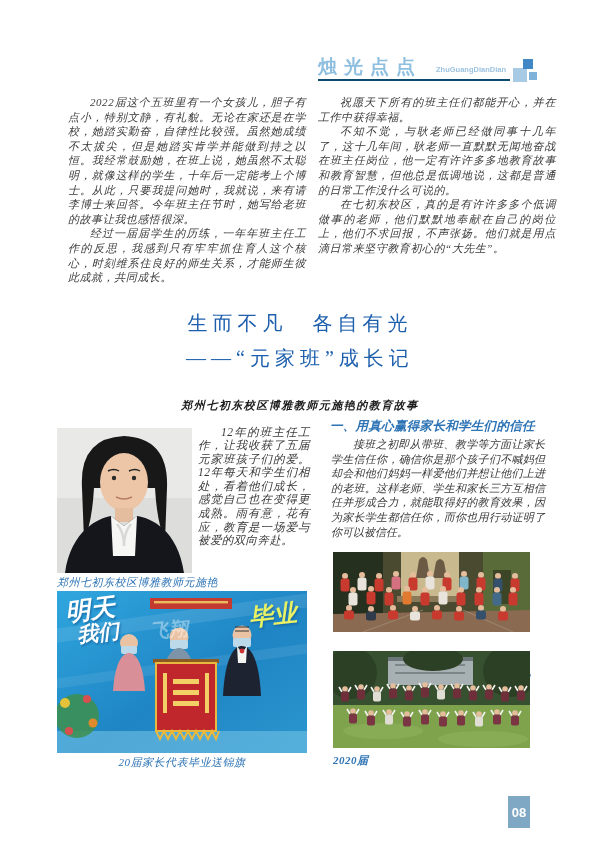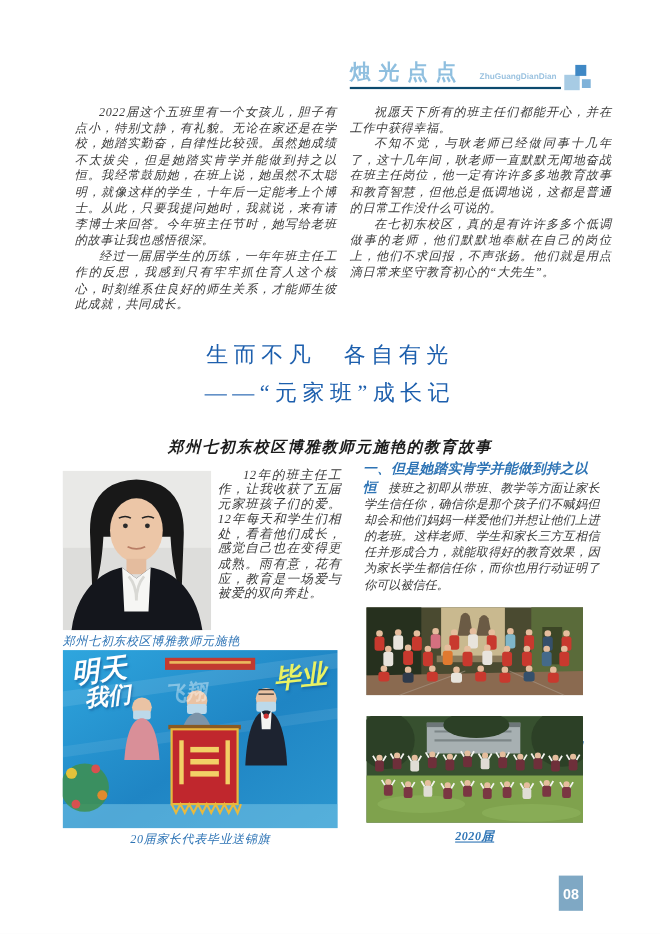--- a/index.html
+++ b/index.html
@@ -20,21 +20,21 @@
   
   .intro{position:absolute;top:95px;left:68px;width:488px;display:flex;gap:12px;}
   .col{flex:1;}
   .intro p{margin:0;text-indent:2em;font-size:11px;line-height:14.6px;letter-spacing:0.55px;
            text-align:justify;color:#3a3a3a;font-style:italic;}
   
   .ftitle{position:absolute;top:306px;left:0;width:600px;text-align:center;color:#1d5fad;
           font-weight:normal;font-size:20px;letter-spacing:5px;line-height:34px;}
   .ftitle2{top:341px;}
   .fsub{position:absolute;top:398px;left:0;width:600px;text-align:center;color:#1c1c1c;
-        font-weight:bold;font-size:14px;letter-spacing:1.5px;font-style:italic;}
+        font-weight:bold;font-size:11px;letter-spacing:1.5px;font-style:italic;}
   
   .lead{position:absolute;top:414px;left:198px;width:112px;font-size:11.5px;line-height:13.6px;
         text-align:justify;text-indent:2em;color:#3a3a3a;font-style:italic;letter-spacing:0.4px;}
   .portrait{position:absolute;top:428px;left:57px;width:135px;height:145px;display:block;}
   .cap{color:#2e74b5;font-size:11px;font-style:italic;letter-spacing:0.5px;}
   .cap-portrait{position:absolute;top:575px;left:57px;}
   .grad{position:absolute;top:591px;left:57px;width:250px;height:162px;display:block;}
   .grad-wrap{position:absolute;top:591px;left:57px;width:250px;height:162px;}
   .ol-txt{position:absolute;font-weight:bold;font-style:italic;white-space:nowrap;
           font-family:"Liberation Sans",sans-serif;}
@@ -46,21 +46,21 @@
   .ol-4{left:192px;top:8px;font-size:24px;color:#e9f263;transform:rotate(-6deg);
         text-shadow:1px 2px 2px rgba(20,80,140,.5);}
   .cap-grad{position:absolute;top:755px;left:57px;width:250px;text-align:center;}
   .sec-h{position:absolute;top:418px;left:330px;width:216px;color:#2e74b5;font-weight:bold;
          font-size:12.5px;font-style:italic;letter-spacing:0.3px;}
   .sec-p{position:absolute;top:437px;left:331px;width:214px;margin:0;text-indent:2em;
          font-size:11px;line-height:14.6px;text-align:justify;color:#3a3a3a;font-style:italic;}
   .ph2017{position:absolute;top:552px;left:333px;width:197px;height:80px;display:block;}
   .cap-2017{position:absolute;top:672px;left:333px;width:197px;text-align:right;font-weight:bold;}
   .ph2020{position:absolute;top:651px;left:333px;width:197px;height:97px;display:block;}
-  .cap-2020{position:absolute;top:753px;left:333px;width:197px;text-align:center;font-weight:bold;text-decoration:underline;}
+  .cap-2020{position:absolute;top:753px;left:333px;width:197px;text-align:left;font-weight:bold;}
   
   .pagenum{position:absolute;left:508px;top:796px;width:22px;height:32px;background:#7fa8c4;
            color:#ffffff;font-family:"Liberation Sans",sans-serif;font-size:13px;font-weight:bold;
            display:flex;align-items:center;justify-content:center;}
 </style>
 </head>
 <body>
 
 <div class="page">
 
@@ -161,21 +161,21 @@
       <rect x="116" y="110" width="26" height="5" fill="#f2d066"></rect>
       <path d="M99 140 l4 8 l4 -8 l4 8 l4 -8 l4 8 l4 -8 l4 8 l4 -8 l4 8 l4 -8 l4 8 l4 -8 l4 8 l4 -8 l4 8 l3 -8" fill="none" stroke="#e8b93e" stroke-width="2"></path>
     </svg>
     <span class="ol-txt ol-1">明天</span>
     <span class="ol-txt ol-2">我们</span>
     <span class="ol-txt ol-3">飞翔</span>
     <span class="ol-txt ol-4">毕业</span>
   </div>
   <div class="cap cap-grad">20届家长代表毕业送锦旗</div>
 
-  <div class="sec-h">一、但是她踏实肯学并能做到持之以恒</div>
+  <div class="sec-h">一、用真心赢得家长和学生们的信任</div>
   <p class="sec-p">接班之初即从带班、教学等方面让家长学生信任你，确信你是那个孩子们不喊妈但却会和他们妈妈一样爱他们并想让他们上进的老班。这样老师、学生和家长三方互相信任并形成合力，就能取得好的教育效果，因为家长学生都信任你，而你也用行动证明了你可以被信任。</p>
 
   <svg class="ph2017" viewBox="0 0 197 80">
     <defs>
       <g id="psn">
           <circle cx="0" cy="0" r="3" fill="#e5bd9d"></circle>
           <rect x="-4.5" y="2.6" width="9" height="13" rx="2.5" fill="currentColor"></rect>
         </g>
       <g id="psq">
           <circle cx="0" cy="0" r="3" fill="#e5bd9d"></circle>

